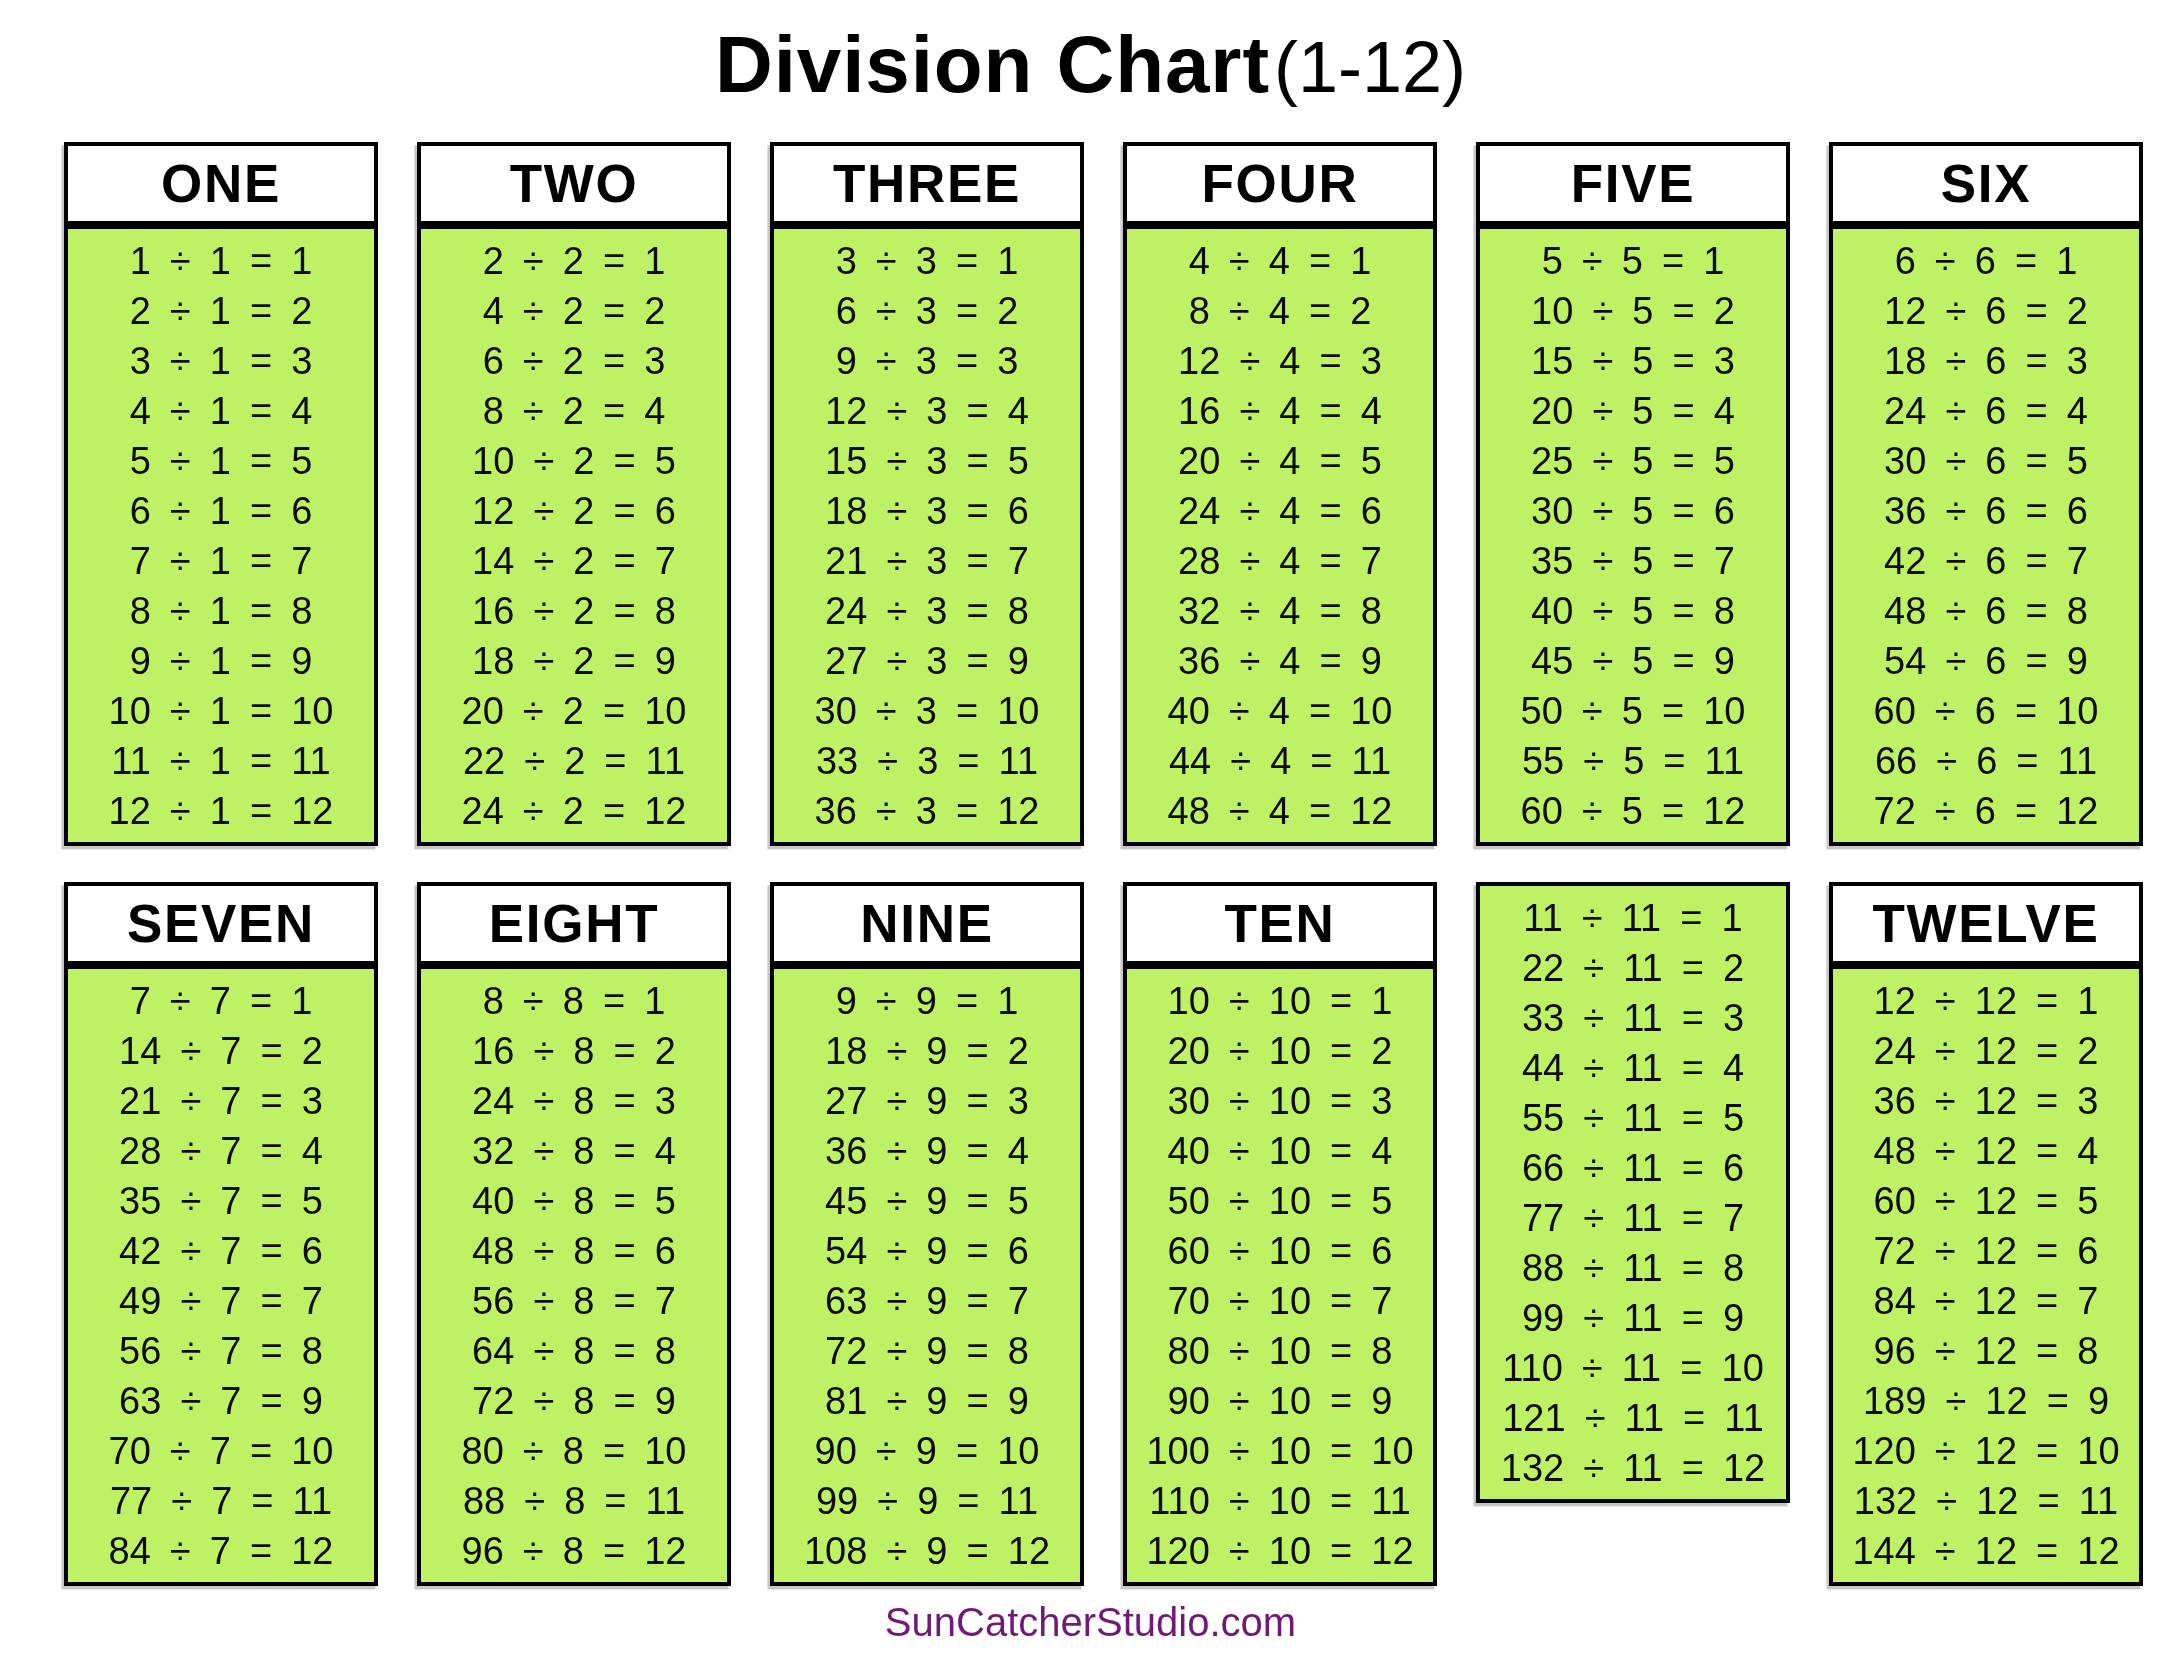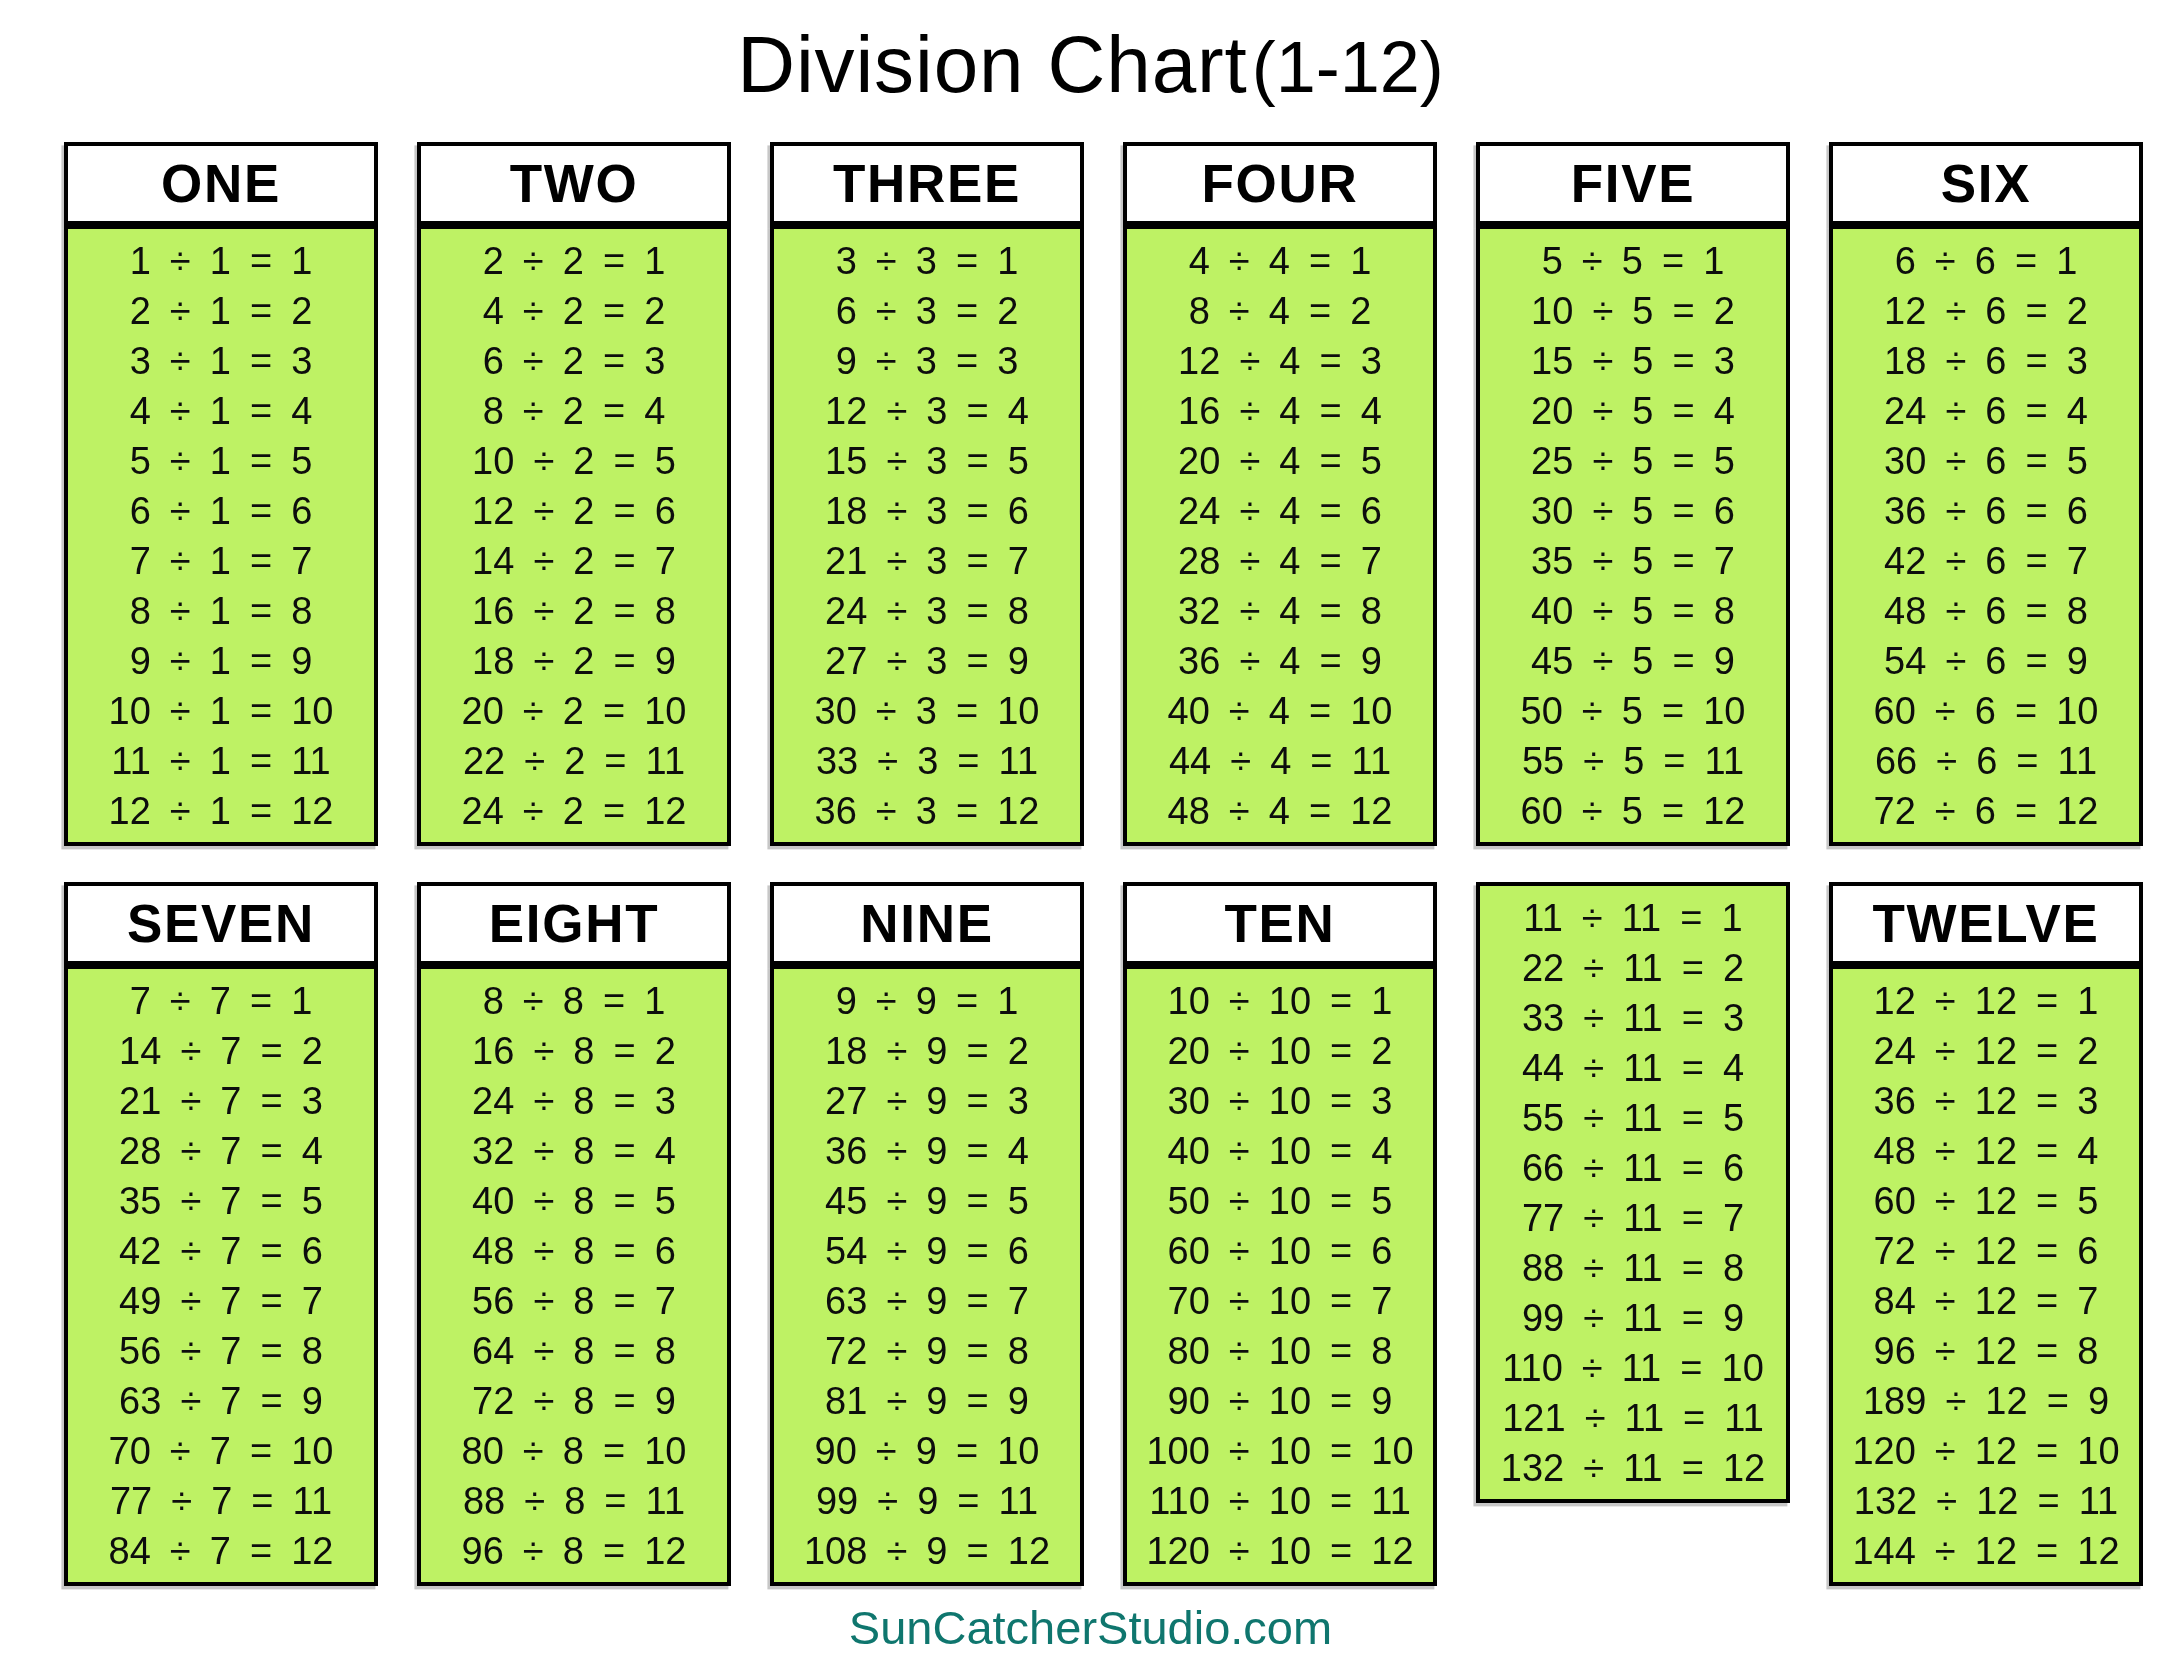--- a/index.html
+++ b/index.html
@@ -13,21 +13,21 @@
     box-sizing: border-box;
   }
   .title {
     margin: 0;
     padding-top: 19px;
     text-align: center;
     white-space: nowrap;
   }
   .title-main {
     font-size: 80px;
-    font-weight: 400;
+    font-weight: 700;
     letter-spacing: 0.9px;
   }
   .title-range {
     font-size: 72px;
     font-weight: 400;
     margin-left: 4px;
   }
   .grid {
     margin: 31px 38px 0 64px;
     display: flex;
@@ -72,22 +72,22 @@
   .equation {
     font-size: 38px;
     line-height: 50px;
     color: #0d0d0d;
     white-space: nowrap;
     word-spacing: 8.5px;
   }
   .footer {
     margin-top: 13.6px;
     text-align: center;
-    font-size: 47px;
-    color: #0f766e;
+    font-size: 40px;
+    color: #701a75;
   }
 </style>
 </head>
 <body>
 
 <div class="page">
   <h1 class="title">
     <span class="title-main">Division Chart</span><span class="title-range">(1-12)</span>
   </h1>
 

